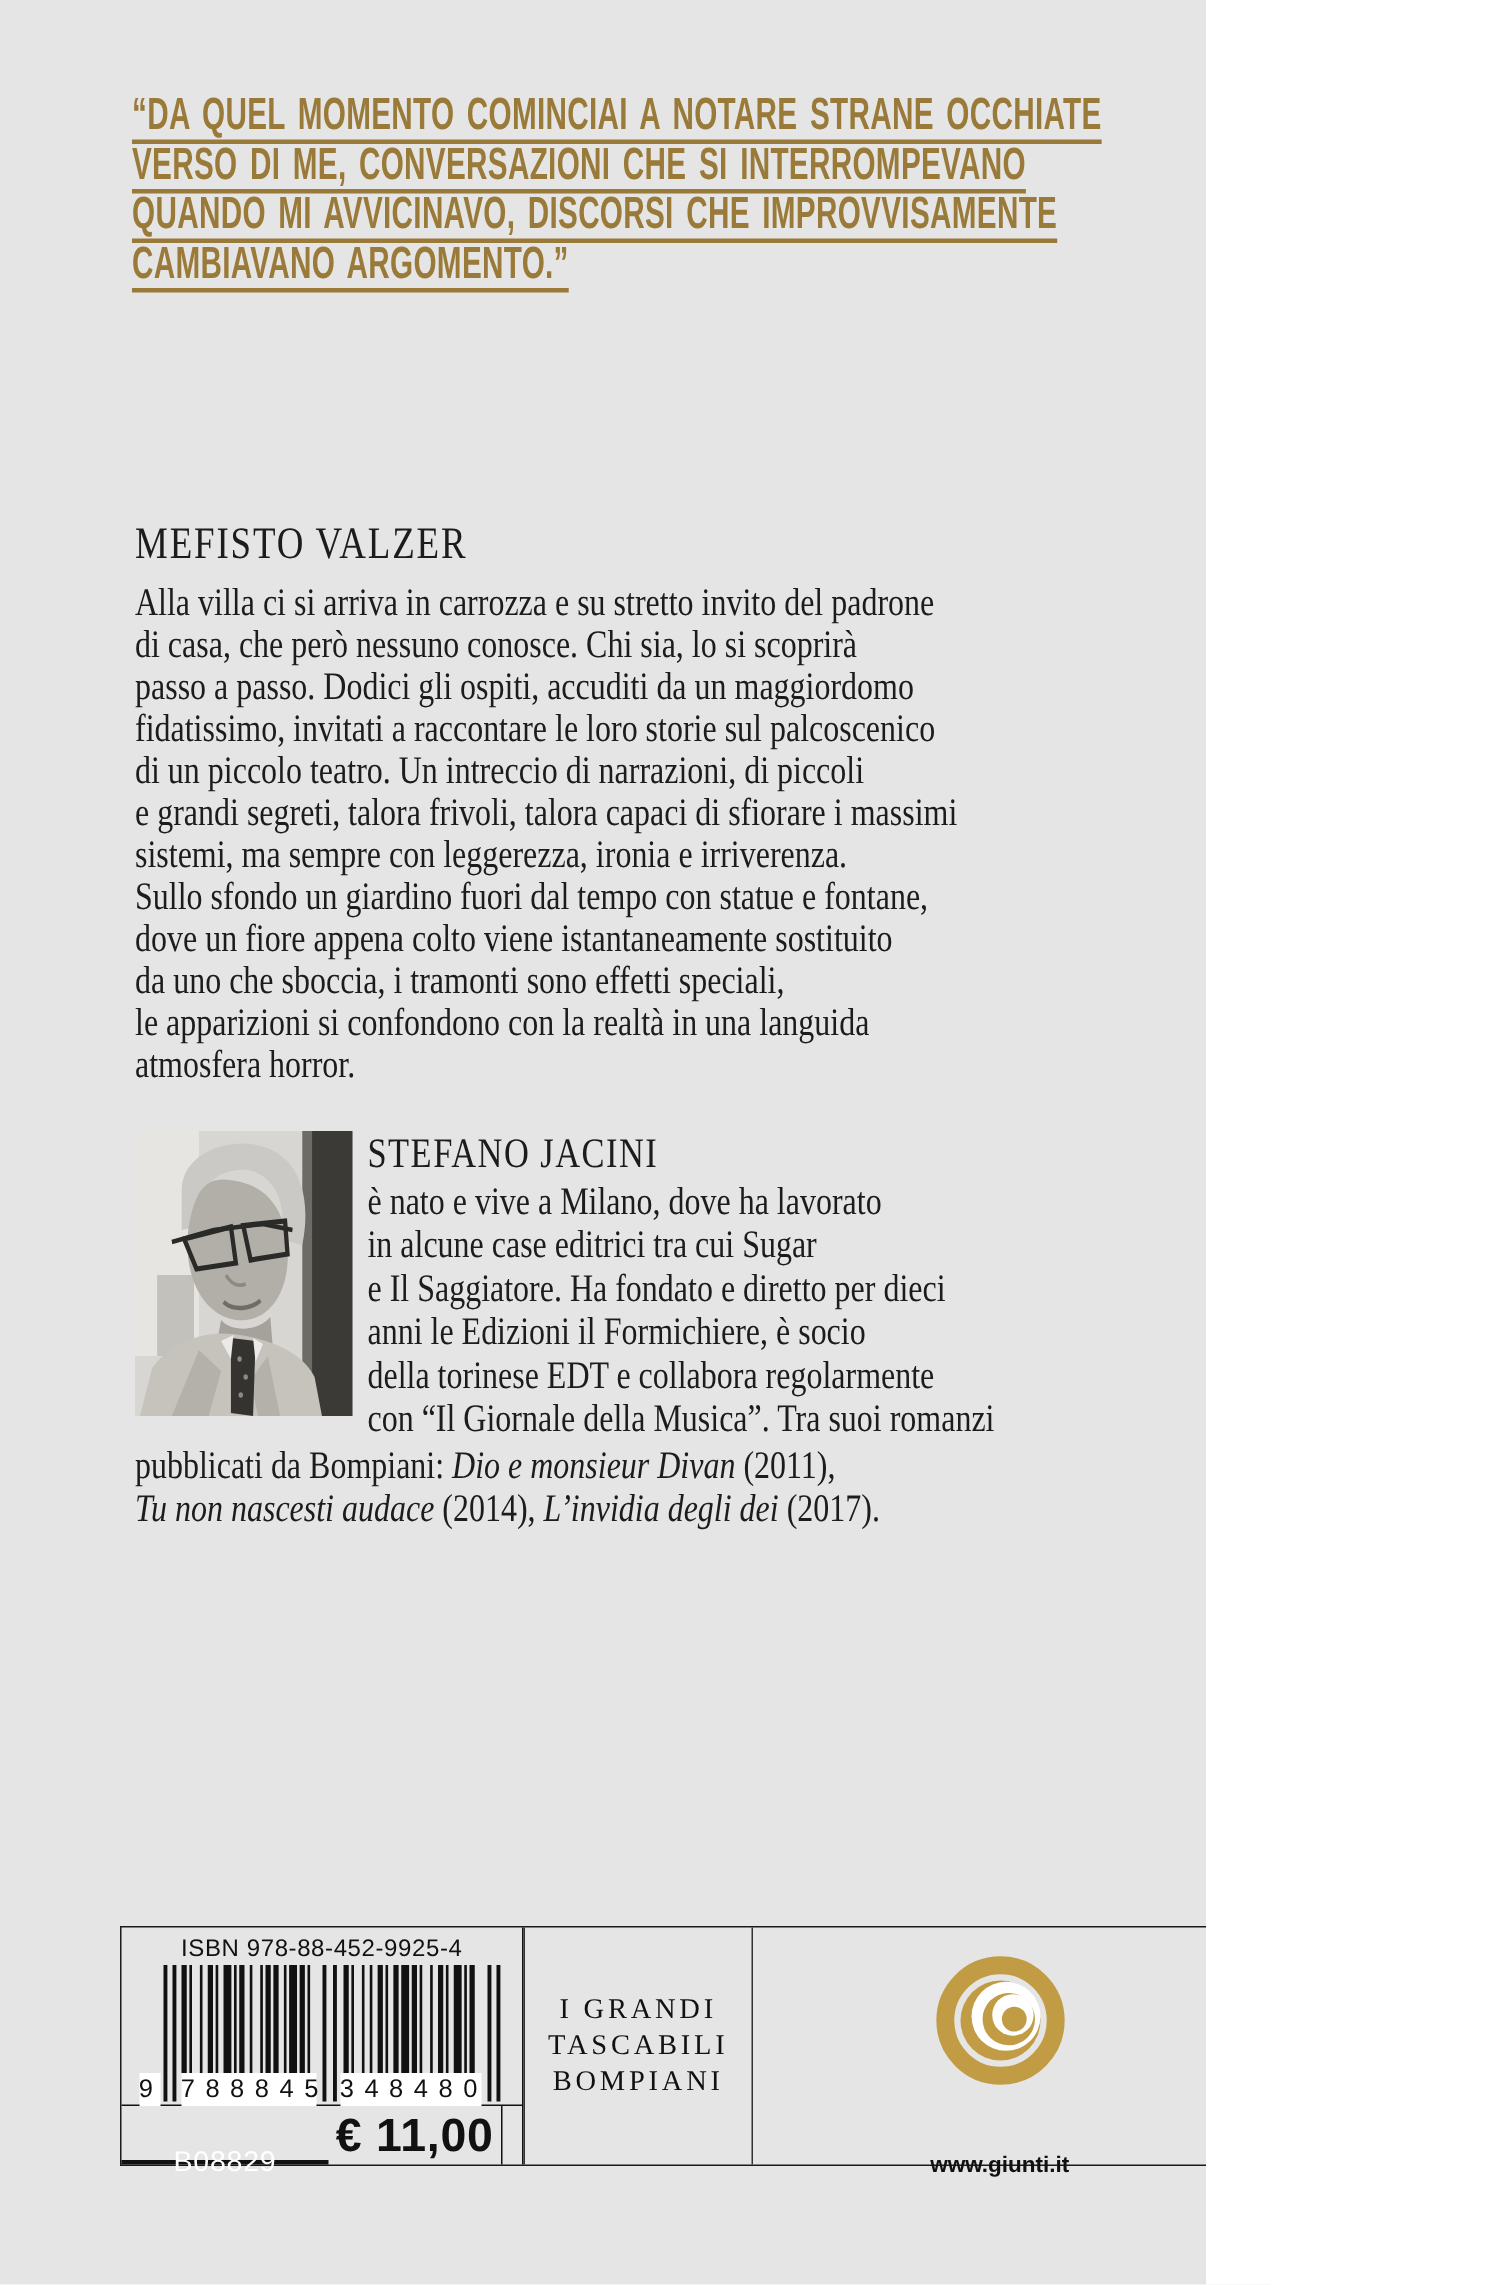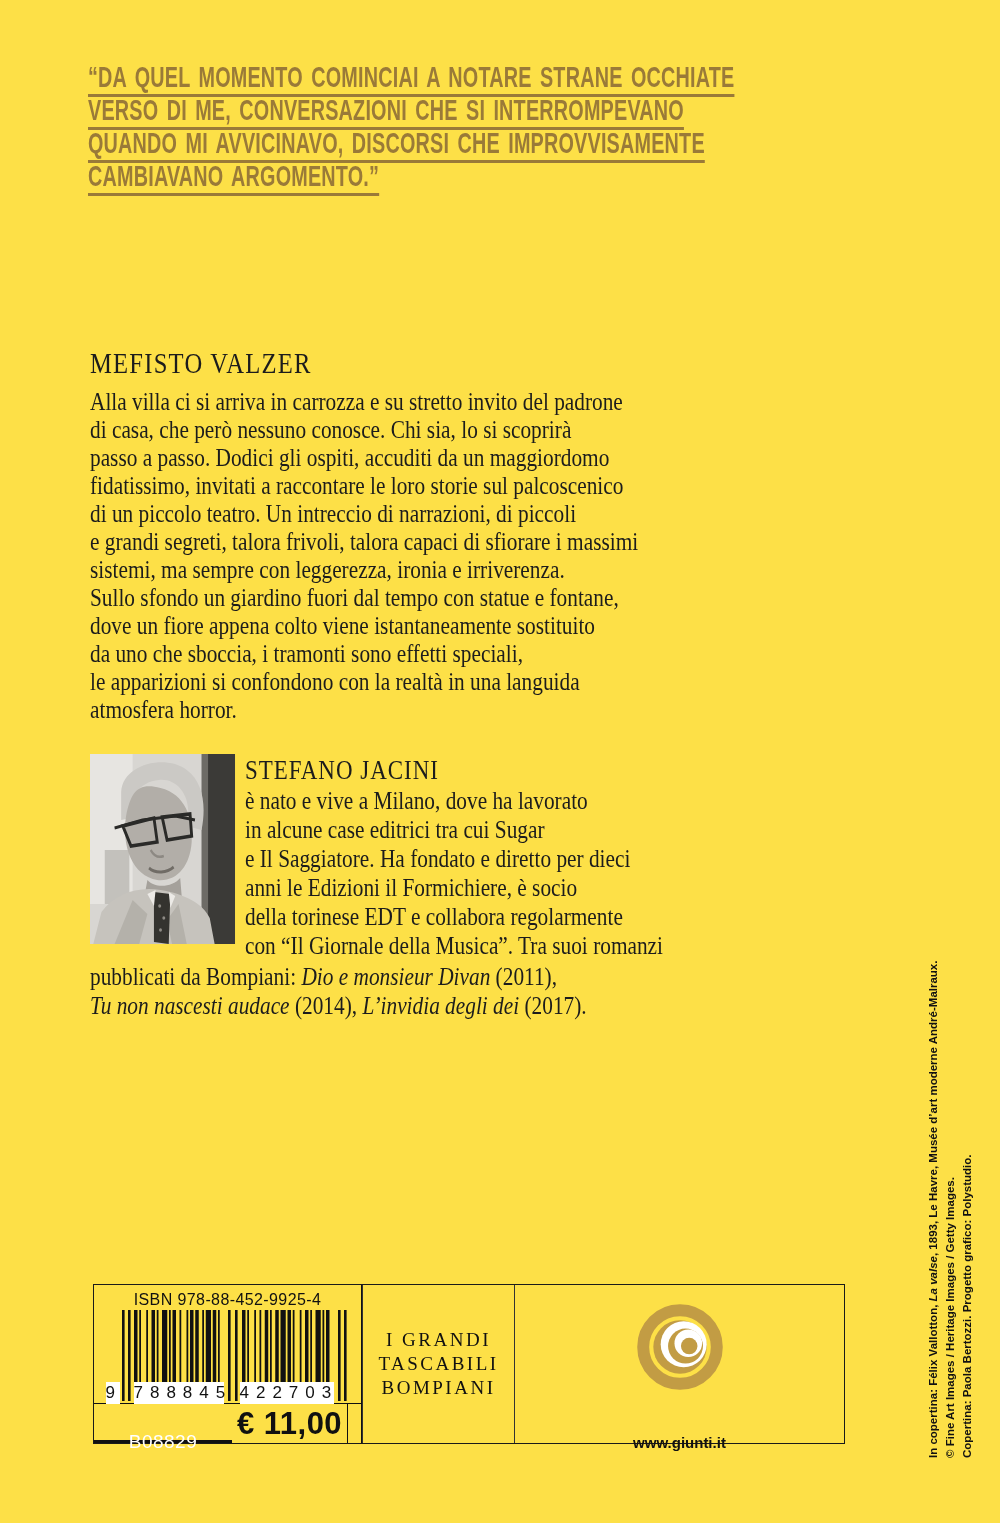--- a/index.html
+++ b/index.html
@@ -1,16 +1,16 @@
 <!DOCTYPE html>
 <html><head>
 <meta charset="utf-8">
 <style>
   html,body{margin:0;padding:0;background:#fff;}
-  .page{position:relative;width:1000px;height:1523px;background:#fde047;overflow:hidden;
+  .page{position:relative;width:804px;height:1523px;background:#e5e5e5;overflow:hidden;
         font-family:"Liberation Serif",serif;color:#1c1c1c;}
 
   
   .quote{
     position:absolute;left:88px;top:60px;width:1070px;
     font-family:"Liberation Sans",sans-serif;font-weight:700;
     font-size:30px;line-height:33px;letter-spacing:.3px;word-spacing:4px;
     color:#9a7a38;
     text-decoration:underline;text-decoration-thickness:2.5px;text-underline-offset:7px;
     transform:scaleX(.66);transform-origin:0 0;white-space:nowrap;
@@ -31,21 +31,21 @@
 
   
   .credits{
     position:absolute;left:925px;top:1458px;width:566px;height:52px;
     transform:rotate(-90deg);transform-origin:0 0;
     font-family:"Liberation Sans",sans-serif;font-weight:700;
     font-size:11.5px;line-height:17px;color:#111;white-space:nowrap;
   }
 
   
-  .footer{position:absolute;left:93px;top:1284px;width:752px;height:160px;
+  .footer{position:absolute;left:80px;top:1284px;width:752px;height:160px;
     display:flex;border:1.5px solid #1a1a1a;box-sizing:border-box;
     font-family:"Liberation Sans",sans-serif;color:#111;}
   .cell{box-sizing:border-box;border-left:1px solid #333;display:flex;
     flex-direction:column;align-items:center;}
   .cell:first-child{border-left:none;}
   .cell-barcode{flex:0 0 268px;border-right:1px solid #111;}
   .cell-series{flex:0 0 152px;justify-content:center;}
   .cell-bompiani{flex:0 0 160px;}
   .cell-giunti{flex:1;gap:37px;}
 
@@ -160,21 +160,21 @@
             <rect x="193.75" y="0" width="1.75" height="72"></rect>
             <rect x="199" y="0" width="3.5" height="72"></rect>
             <rect x="204.25" y="0" width="1.75" height="72"></rect>
             <rect x="209.5" y="0" width="5.25" height="72"></rect>
             <rect x="216.5" y="0" width="1.75" height="72"></rect>
             <rect x="220" y="0" width="3.5" height="72"></rect>
           </svg>
         <div class="bc-digits">
           <span class="d-first">9</span>
           <span class="d-left">788845</span>
-          <span class="d-right">422703</span>
+          <span class="d-right">348480</span>
         </div>
       </div>
       <div class="bottom-row">
         <div class="code-box">B08829</div>
         <div class="price-box">€ 11,00</div>
       </div>
     </div>
 
     <div class="cell cell-series">
       <div class="series">I GRANDI<br>TASCABILI<br>BOMPIANI</div>

